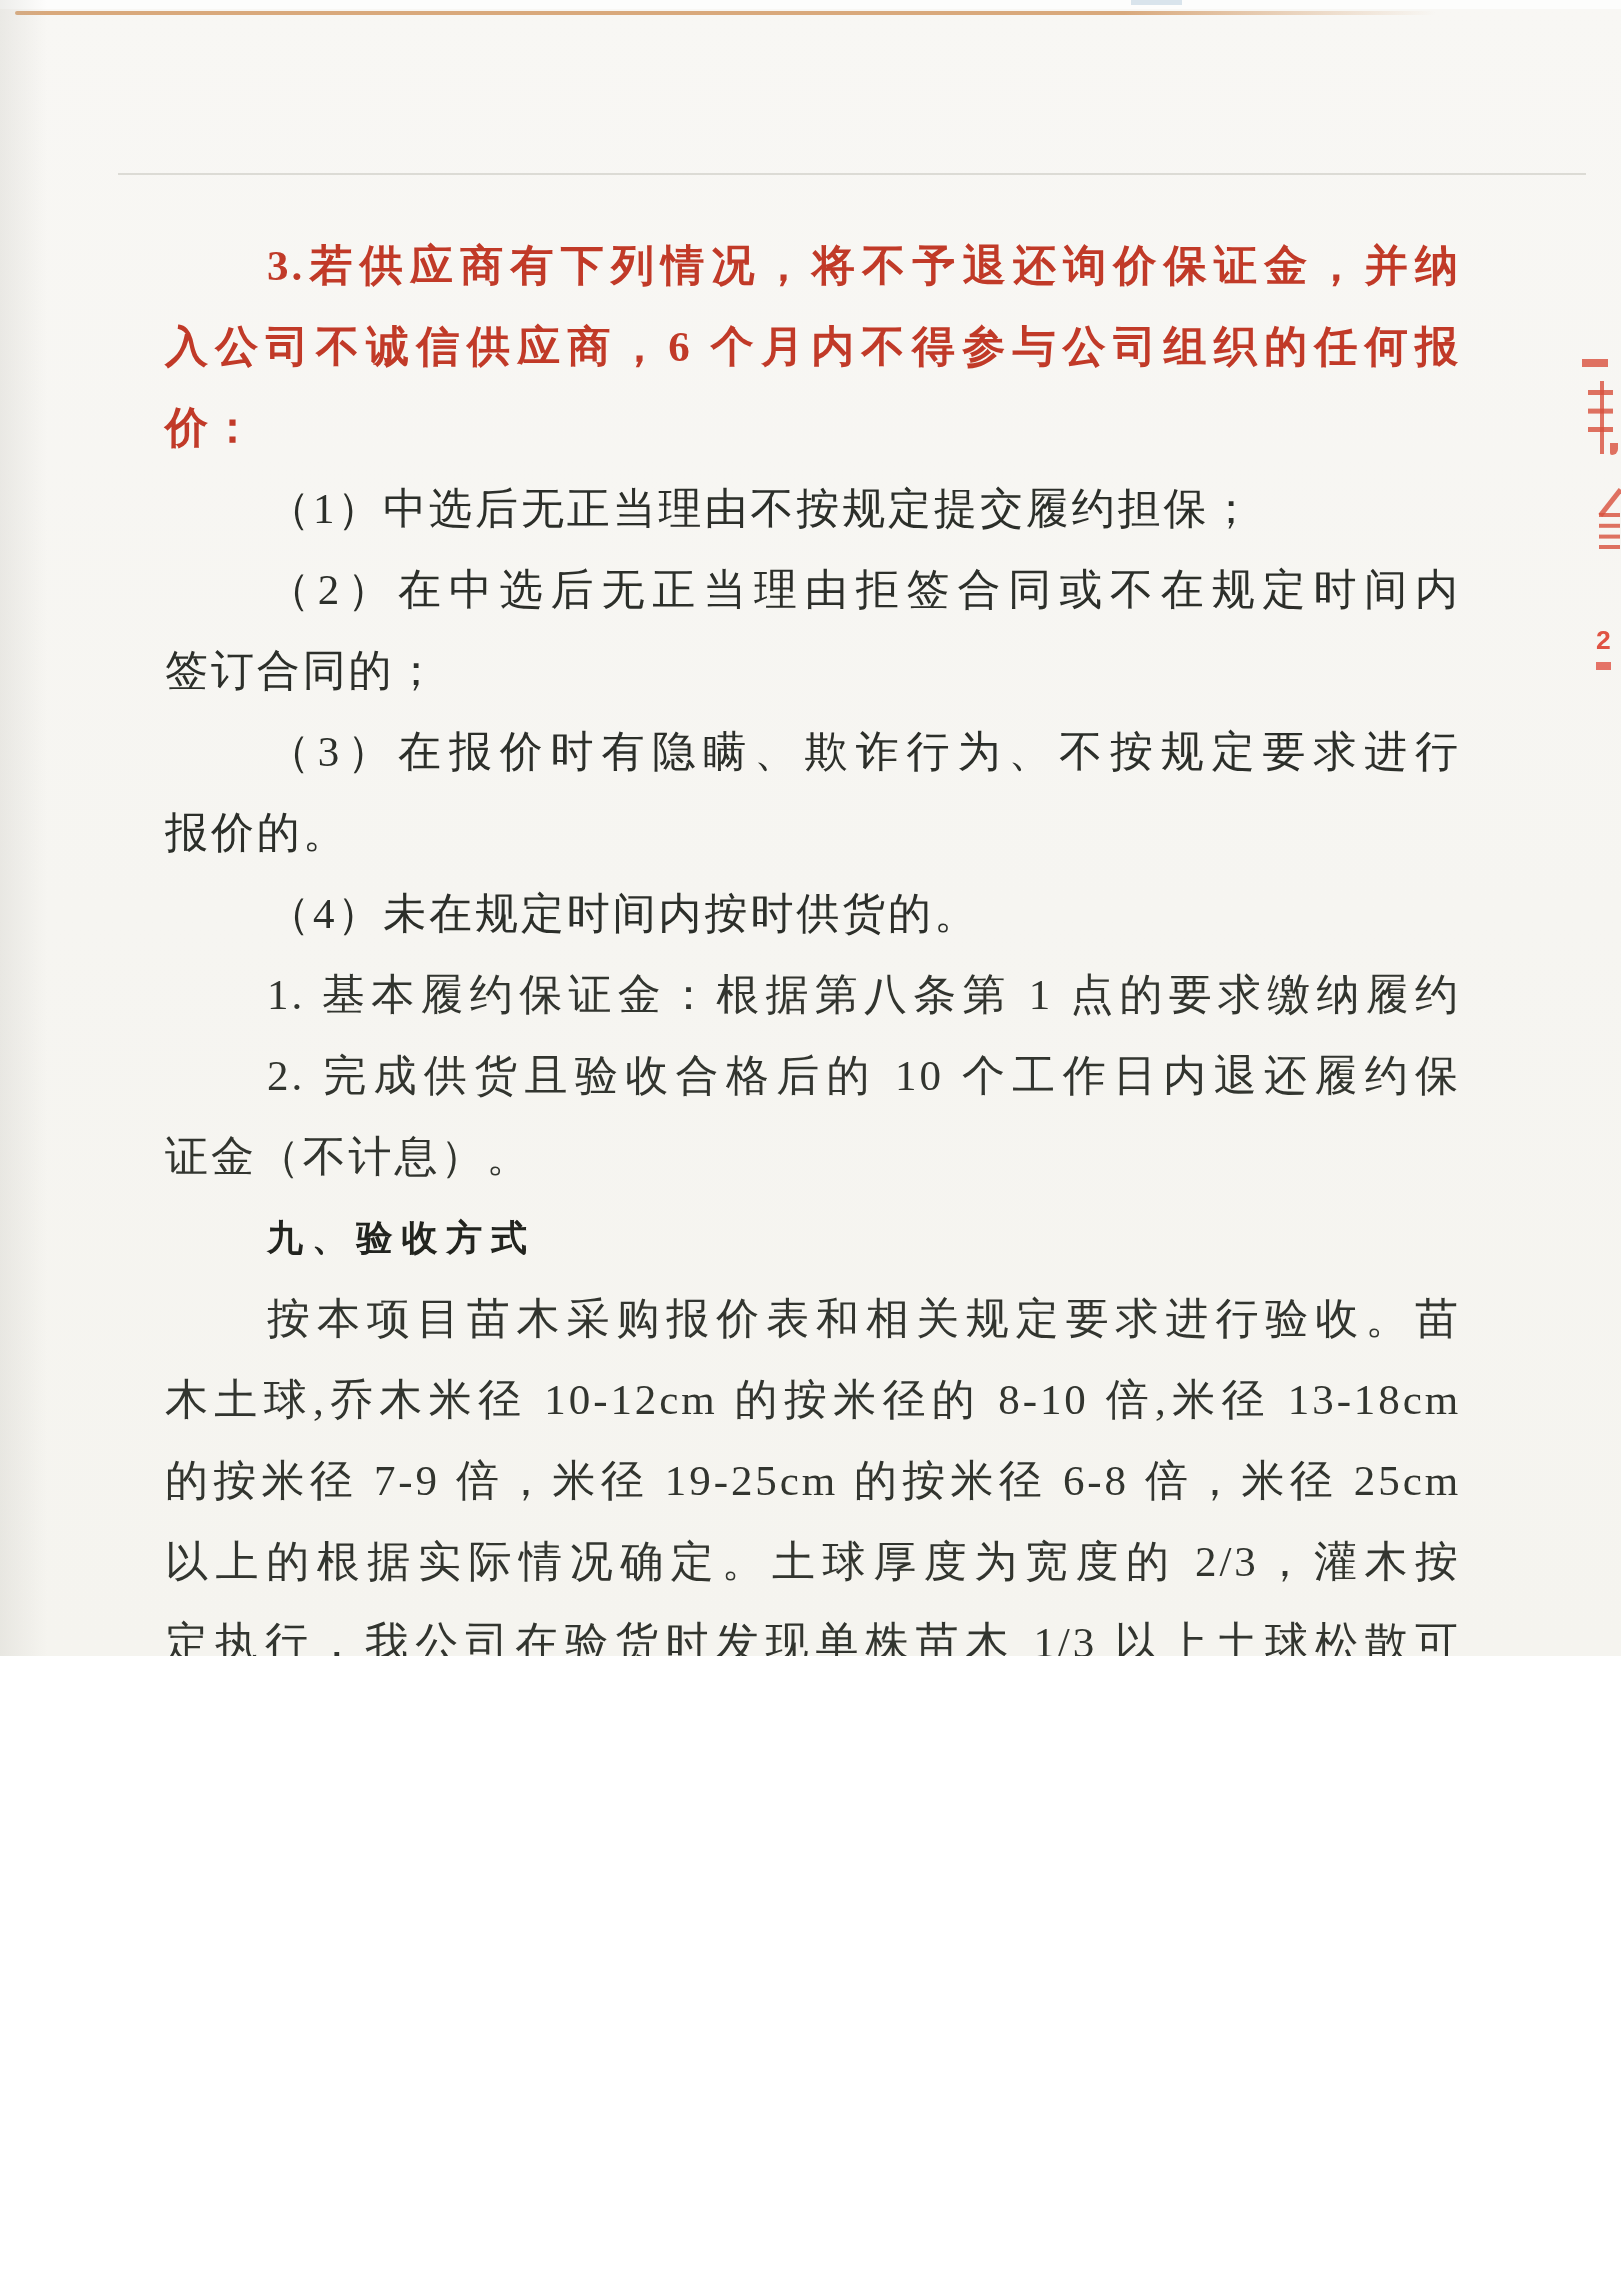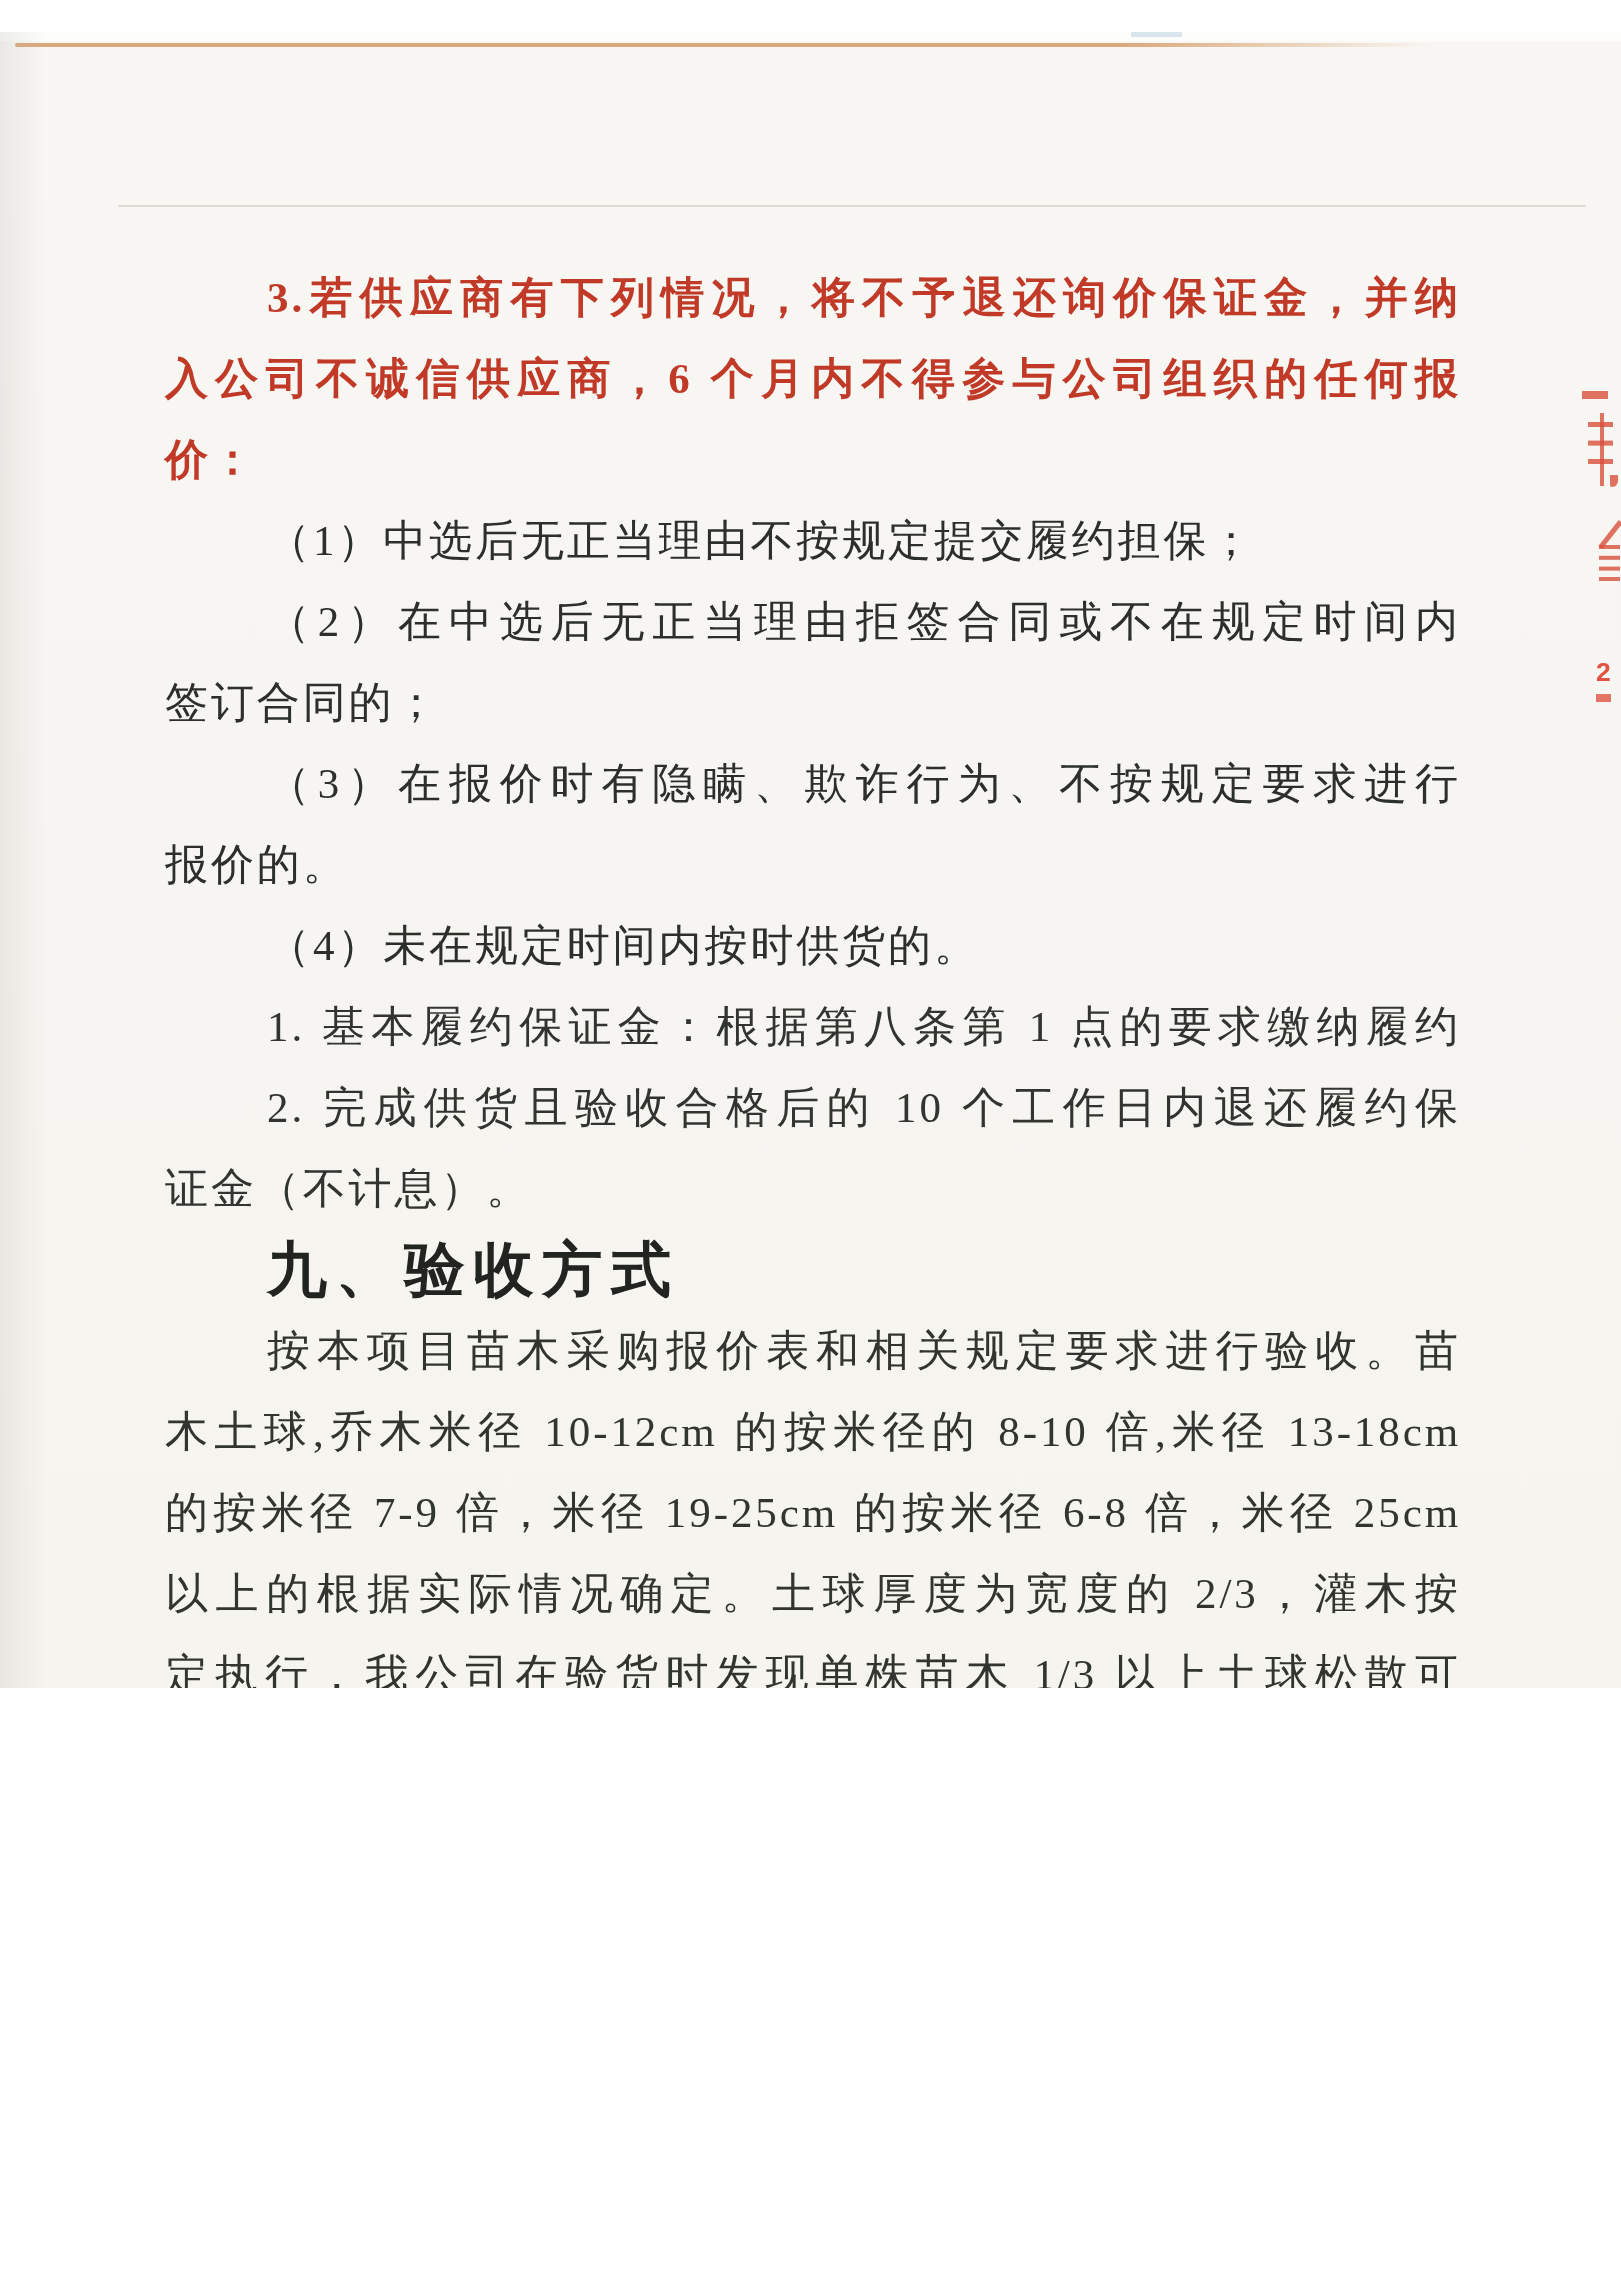--- a/index.html
+++ b/index.html
@@ -1,37 +1,37 @@
 <!DOCTYPE html>
 <html><head>
 <meta charset="utf-8">
 <style>
   html,body{margin:0;padding:0;}
   body{width:1621px;height:2294px;font-family:"Liberation Serif","DejaVu Serif",serif;}
   .page{position:relative;width:1621px;height:1656px;overflow:hidden;
-        background:linear-gradient(180deg,#f8f7f4 0%,#f6f5f1 55%,#f5f4ef 100%);margin-top:32px;}
+        background:linear-gradient(180deg,#f8f7f4 0%,#f6f5f1 55%,#f5f4ef 100%);}
   
   .top-strip{position:absolute;left:0;top:0;width:1621px;height:8.8px;background:#fdfdfc;}
   .accent-line{position:absolute;left:14.7px;top:10.8px;width:1421px;height:3.9px;
                background:linear-gradient(90deg,#d9a97c 0%,#d9a97c 78%,rgba(217,169,124,0) 100%);
                border-radius:2px;}
   .blue-mark{position:absolute;left:1131px;top:0;width:51px;height:4.9px;background:#d9e4ec;}
   .hairline{position:absolute;left:118px;top:173px;width:1468px;height:2px;background:#dcdbd5;}
   .left-shade{position:absolute;left:0;top:0;width:47px;height:2294px;
               background:linear-gradient(90deg,rgba(184,182,175,.22),rgba(184,182,175,0));}
   
   .content{position:absolute;left:165px;top:225px;width:1296px;
            font-size:43px;line-height:81px;color:#32352f;letter-spacing:2.9px;}
   .line{white-space:nowrap;}
   .fill{white-space:normal;text-align:justify;text-align-last:justify;}
   .indent{text-indent:102px;}
   .red{color:#c13a28;font-weight:700;}
   .mid{font-weight:500;color:#2c2f2a;}
   .heading{font-family:"Liberation Sans","DejaVu Sans",sans-serif;font-weight:700;
-           color:#22241f;letter-spacing:8.8px;font-size:60px;}
+           color:#22241f;letter-spacing:8.8px;font-size:36px;}
   .gap{margin-top:39px;}
   .footer{position:absolute;left:0;top:2140px;width:1621px;text-align:center;
           font-size:36px;letter-spacing:6.9px;color:#4b4e48;}
   
   .seal{position:absolute;color:#d8503c;}
   .seal i{position:absolute;background:currentColor;opacity:.8;display:block;}
   .seal-a{left:1580px;top:357px;width:41px;height:102px;}
   .seal-a .sa1{left:2px;top:2px;width:25.5px;height:7.8px;}
   .seal-a .sa2{left:19.6px;top:23.5px;width:4.9px;height:73px;}
   .seal-a .sa3{left:7.8px;top:33px;width:25.5px;height:4.9px;box-shadow:0 18.6px currentColor,0 37px currentColor;}

